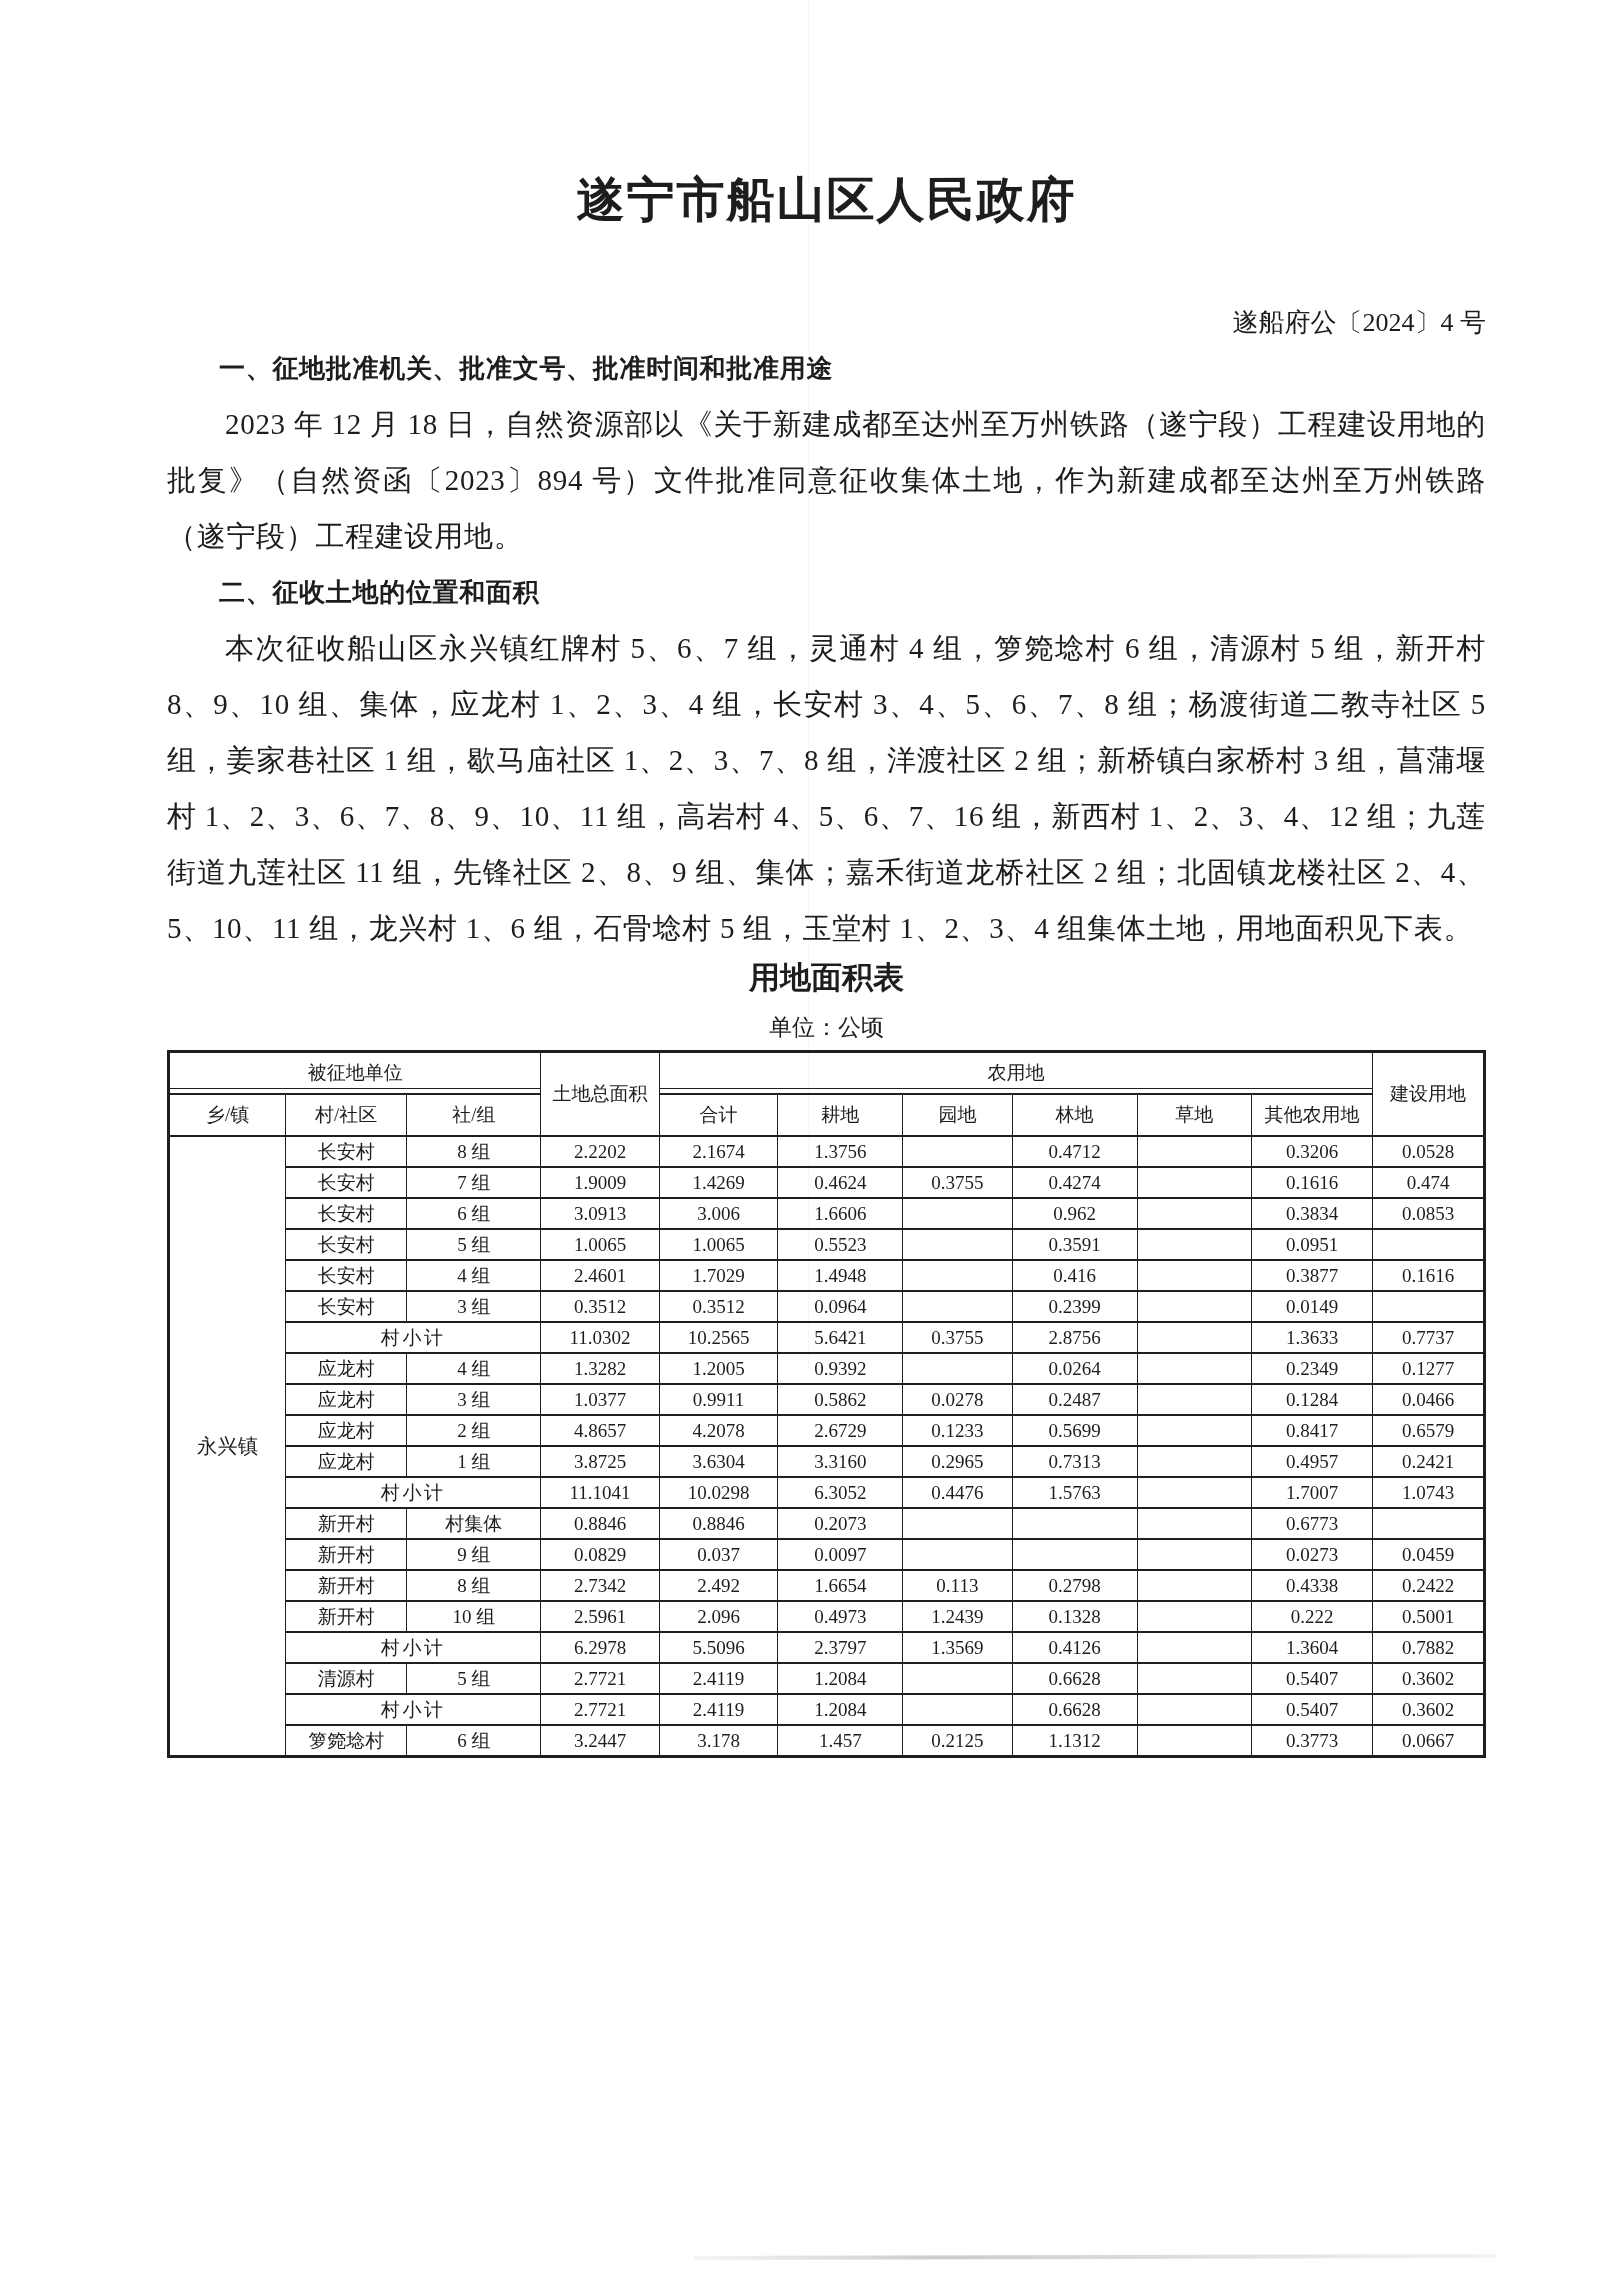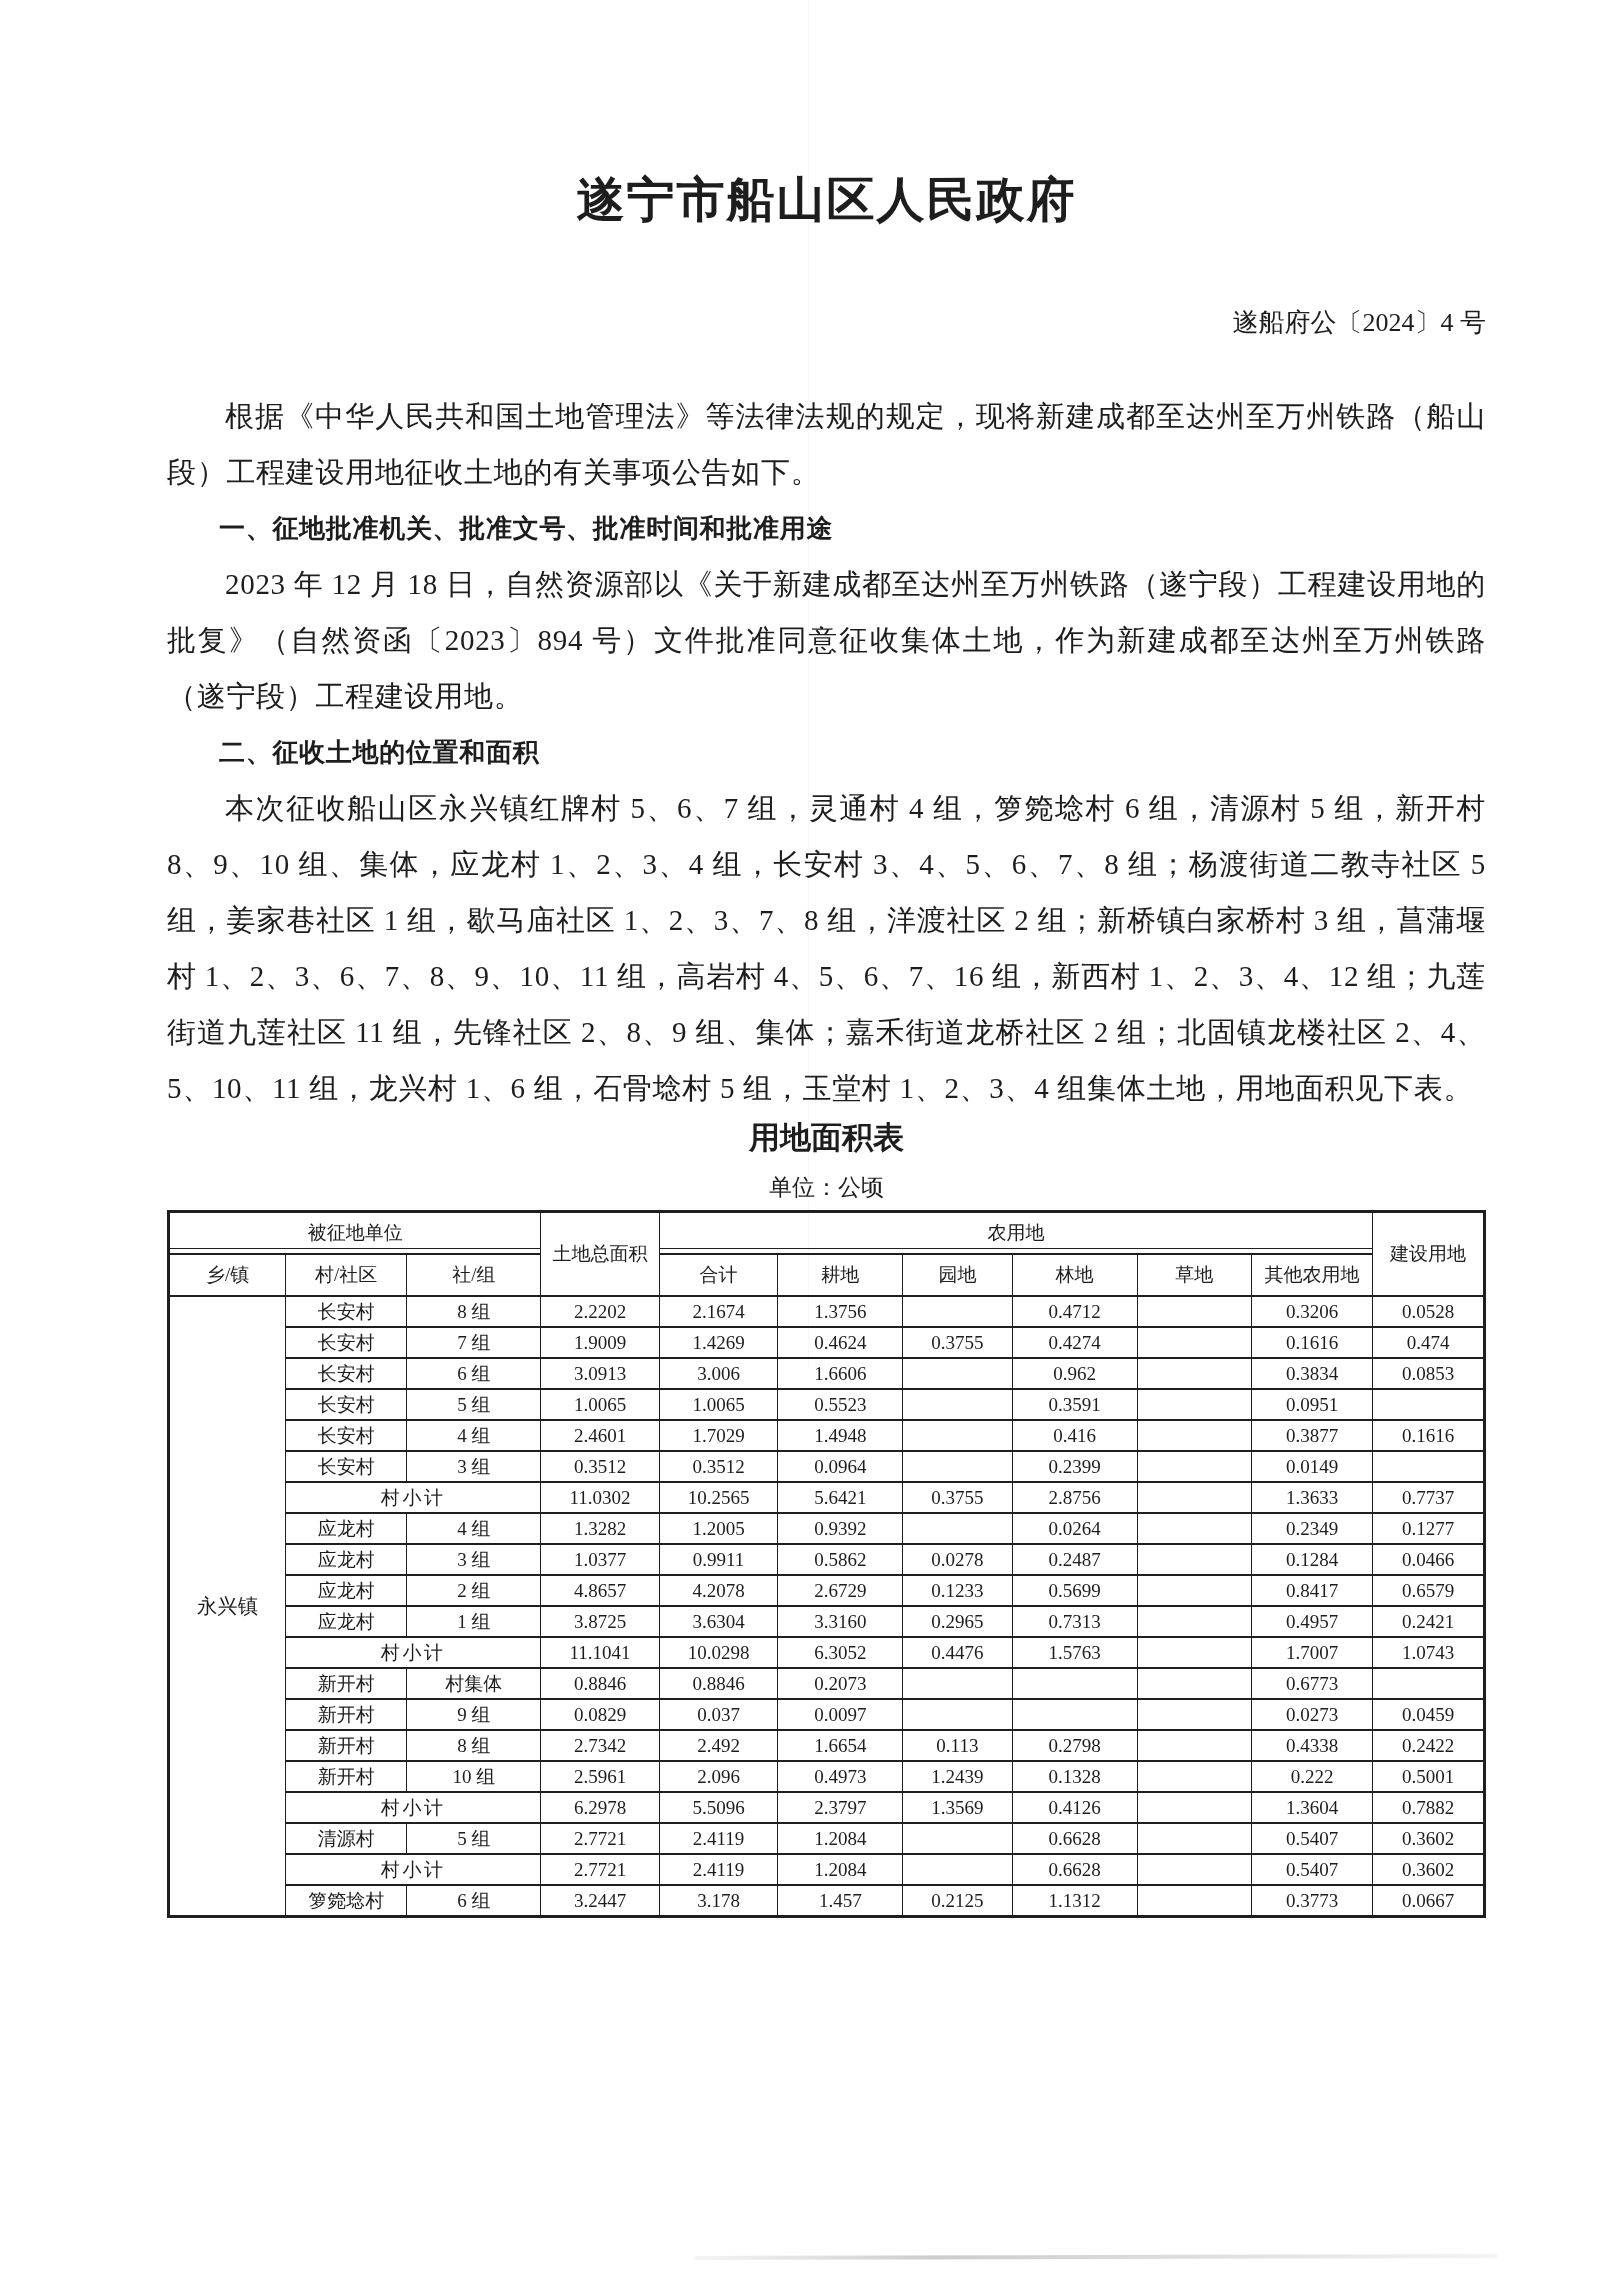--- a/index.html
+++ b/index.html
@@ -138,21 +138,20 @@
 
 <div class="page">
   <div class="scan-vline"></div>
   <div class="scan-smudge"></div>
 
   <div class="content">
     <h1 class="org-title">遂宁市船山区人民政府</h1>
 
     <div class="doc-number">遂船府公〔2024〕4 号</div>
 
-    <p class="body-text first indent">根据《中华人民共和国土地管理法》等法律法规的规定，现将新建成都至达州至万州铁路（船山段）工程建设用地征收土地的有关事项公告如下。</p>
     <p class="section-heading">一、征地批准机关、批准文号、批准时间和批准用途</p>
     <p class="body-text indent">2023 年 12 月 18 日，自然资源部以《关于新建成都至达州至万州铁路（遂宁段）工程建设用地的批复》（自然资函〔2023〕894 号）文件批准同意征收集体土地，作为新建成都至达州至万州铁路（遂宁段）工程建设用地。</p>
     <p class="section-heading">二、征收土地的位置和面积</p>
     <p class="body-text indent">本次征收船山区永兴镇红牌村 5、6、7 组，灵通村 4 组，箩箢埝村 6 组，清源村 5 组，新开村 8、9、10 组、集体，应龙村 1、2、3、4 组，长安村 3、4、5、6、7、8 组；杨渡街道二教寺社区 5 组，姜家巷社区 1 组，歇马庙社区 1、2、3、7、8 组，洋渡社区 2 组；新桥镇白家桥村 3 组，菖蒲堰村 1、2、3、6、7、8、9、10、11 组，高岩村 4、5、6、7、16 组，新西村 1、2、3、4、12 组；九莲街道九莲社区 11 组，先锋社区 2、8、9 组、集体；嘉禾街道龙桥社区 2 组；北固镇龙楼社区 2、4、5、10、11 组，龙兴村 1、6 组，石骨埝村 5 组，玉堂村 1、2、3、4 组集体土地，用地面积见下表。</p>
 
     <div class="table-title">用地面积表</div>
     <div class="unit-note">单位：公顷</div>
 
     <table class="area-table">
       <colgroup>

